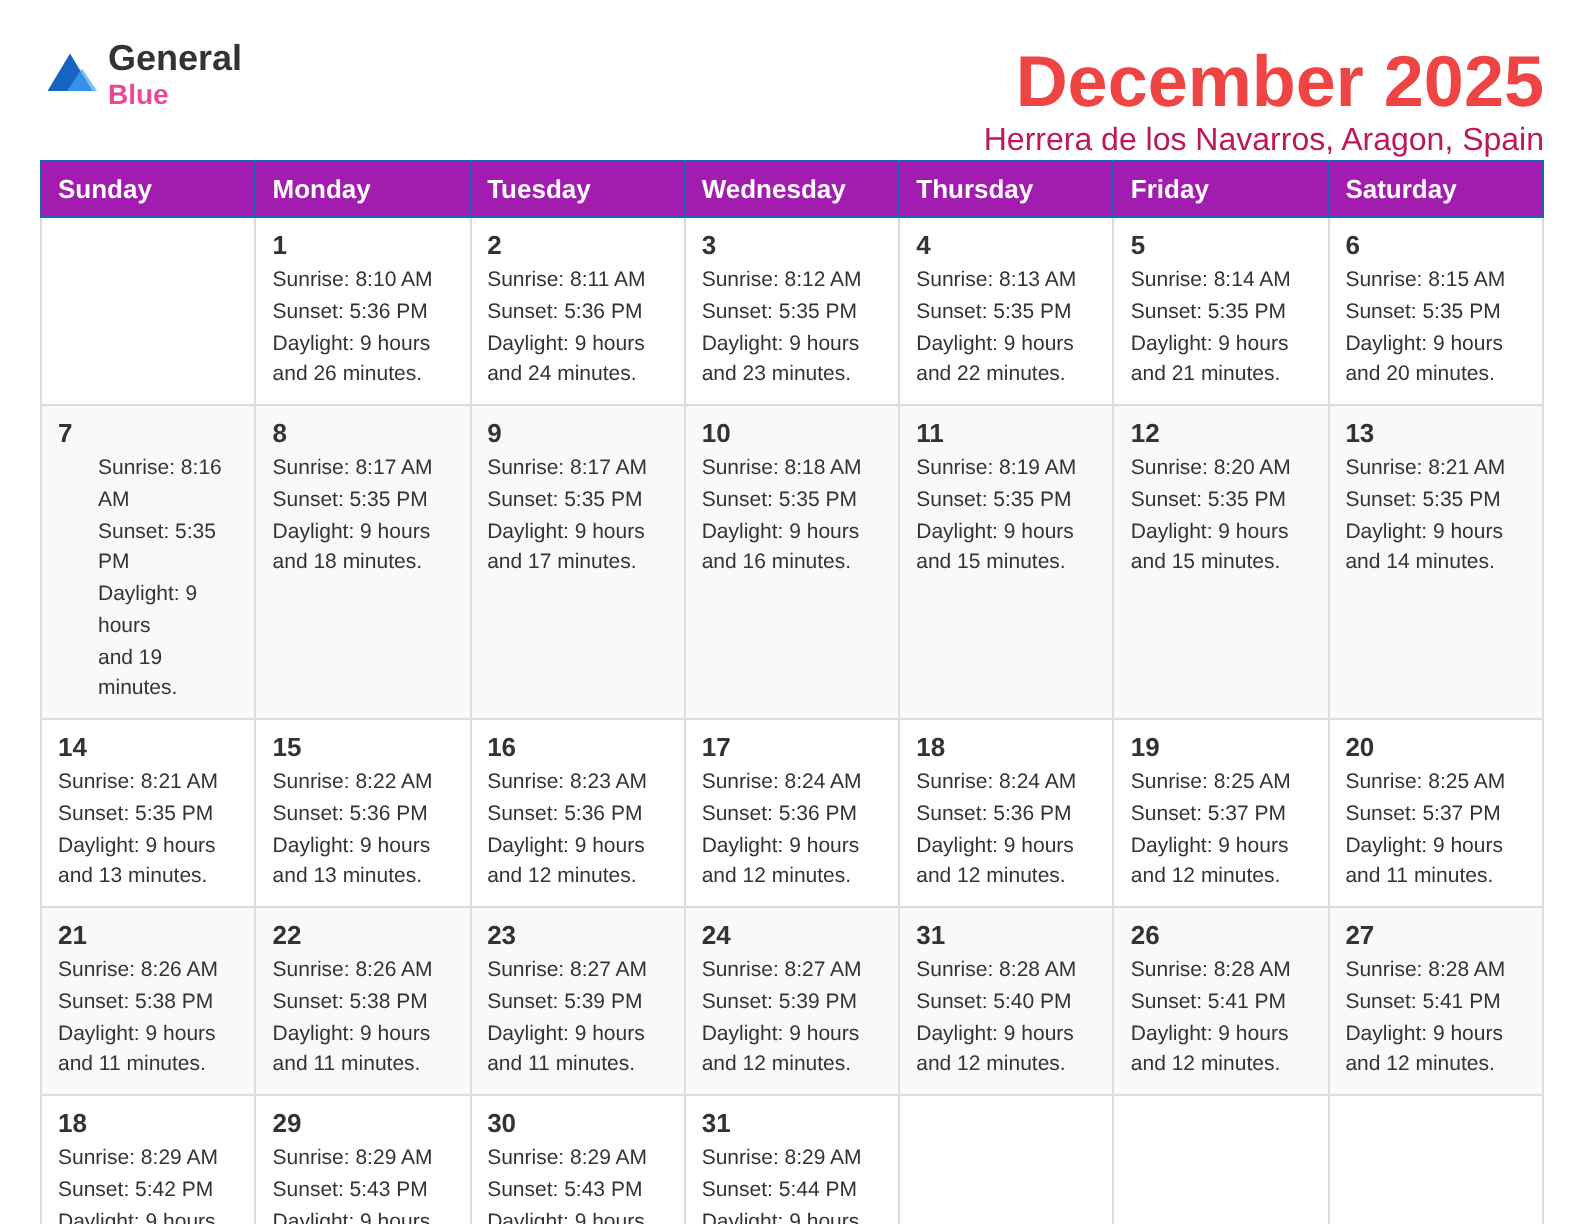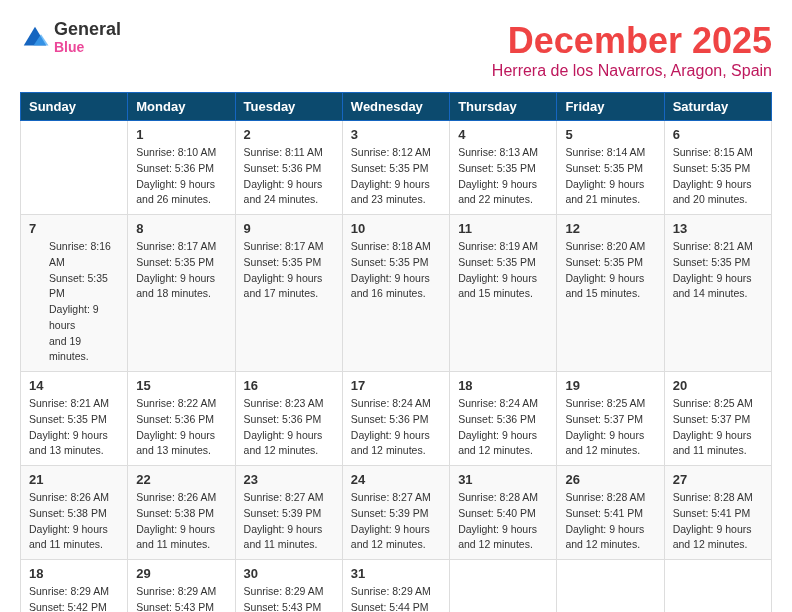--- a/index.html
+++ b/index.html
@@ -7,21 +7,21 @@
       font-family: Arial, sans-serif;
       background: #fff;
       width: 792px;
       min-height: 612px;
       padding: 20px;
     }
     .header {
       display: flex;
       justify-content: space-between;
       align-items: flex-start;
-      margin-bottom: 12px;
+      margin-bottom: 0;
     }
     .logo {
       display: flex;
       align-items: center;
     }
     .logo-text {
       display: flex;
       flex-direction: column;
       line-height: 1.1;
     }
@@ -51,21 +51,21 @@
     .location-title {
       font-size: 16px;
       color: #be185d;
     }
     .calendar {
       width: 100%;
       border-collapse: collapse;
       border: 1px solid #ccc;
     }
     .calendar th {
-      background-color: #0c4a6e;
+      background-color: #a21caf;
       color: #fff;
       padding: 6px 8px;
       font-size: 13px;
       font-weight: bold;
       text-align: left;
       border: 1px solid #1565c0;
     }
     .calendar td {
       vertical-align: top;
       padding: 6px 8px;

